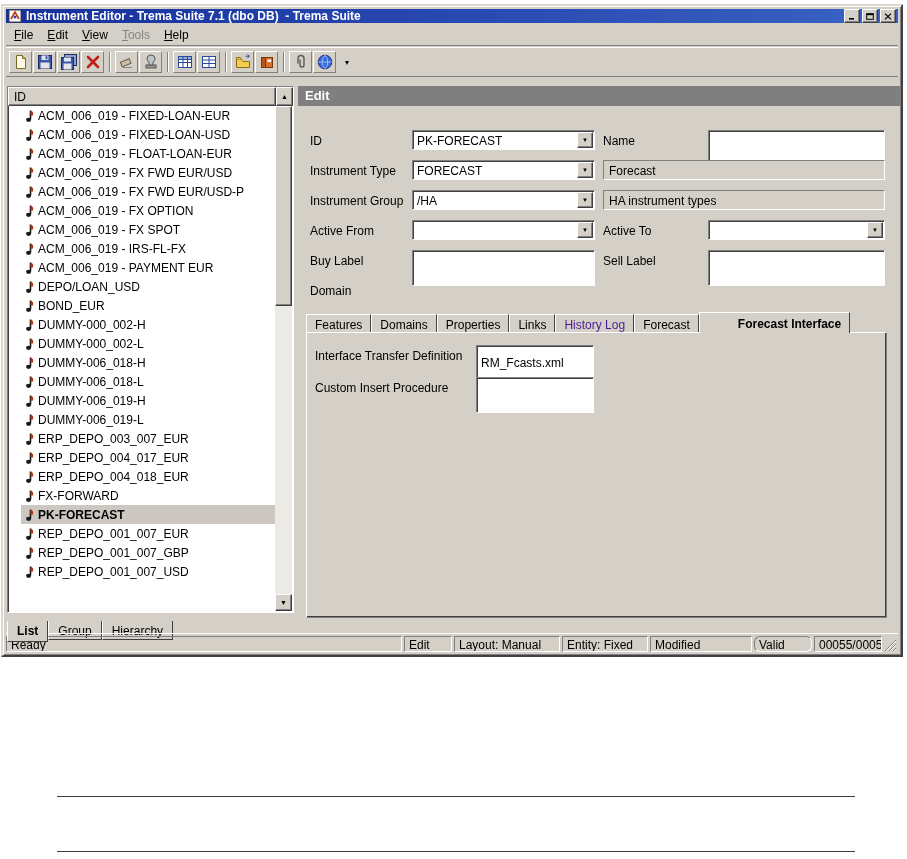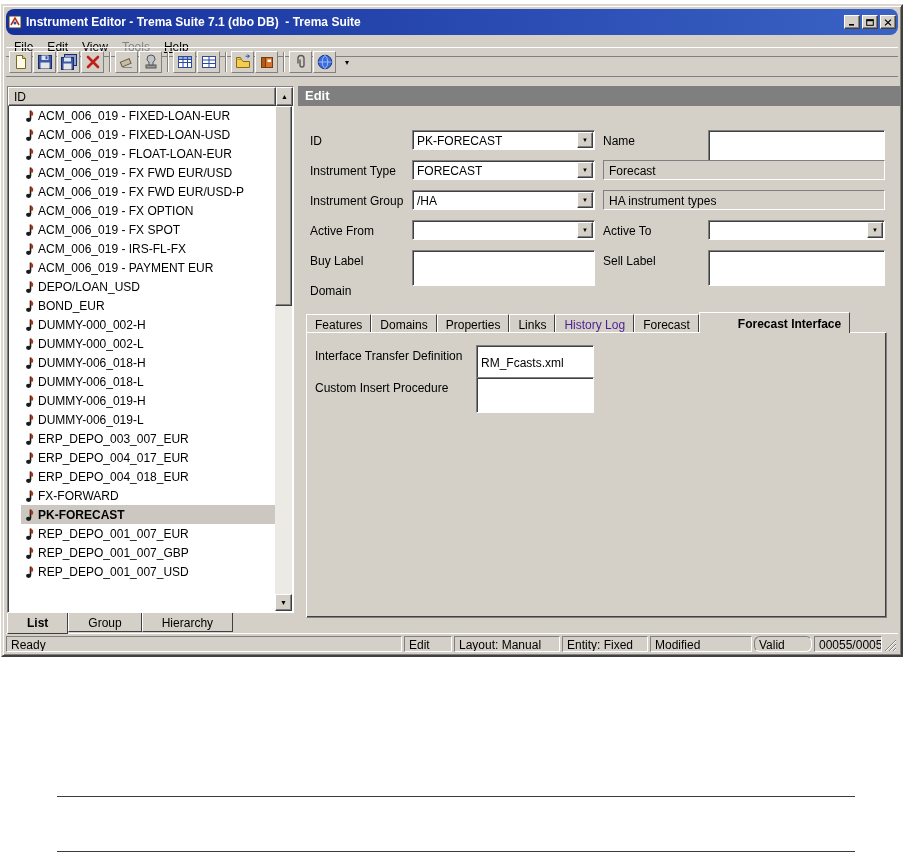--- a/index.html
+++ b/index.html
@@ -3,31 +3,31 @@
 <meta charset="utf-8">
 <style>
   * { margin:0; padding:0; box-sizing:border-box; }
   html,body { width:907px; height:859px; background:#ffffff; font-family:"Liberation Sans",sans-serif; font-size:12px; color:#000; overflow:hidden; position:relative; }
 
   
   .window { position:absolute; left:1px; top:4px; width:902px; height:653px; background:#d4d0c8;
             border:2px solid; border-color:#dcd8d0 #404040 #404040 #dcd8d0;
             box-shadow: inset 1px 1px 0 #ffffff, inset -1px -1px 0 #808080; }
 
-  .titlebar { position:absolute; left:3px; top:3px; right:3px; height:26px;
-              background:linear-gradient(90deg,#16309c,#3a62c4); display:flex; align-items:center; padding:0 2px;border-radius:8px; }
+  .titlebar { position:absolute; left:3px; top:3px; right:3px; height:14px;
+              background:linear-gradient(90deg,#16309c,#3a62c4); display:flex; align-items:center; padding:0 2px; }
   .app-icon svg { width:14px; height:14px; display:block; }
   .title-text { color:#fff; font-weight:bold; font-size:12px; margin-left:4px; flex:1; white-space:pre; overflow:hidden; }
   .tbtn { width:16px; height:14px; background:#d4d0c8; margin-left:2px;
           border:1px solid; border-color:#fff #404040 #404040 #fff; box-shadow: inset -1px -1px 0 #808080;
           display:flex; align-items:center; justify-content:center; }
   .tbtn svg { width:8px; height:7px; display:block; }
 
-  .menubar { position:absolute; left:3px; top:21px; right:3px; height:19px; display:flex; align-items:center;
-             padding-left:1px; border-bottom:1px solid #808080;margin-top:11px; }
+  .menubar { position:absolute; left:3px; top:21px; right:3px; height:19px; display:flex; align-items:flex-end;
+             padding-left:1px; border-bottom:1px solid #808080; }
   .menu-item { padding:2px 7px 3px; }
   .menu-item::first-letter { text-decoration:underline; }
   .menu-item.disabled { color:#848484; }
 
   .toolbarrow { position:absolute; left:3px; top:41px; right:3px; height:30px; border-top:1px solid #fff;
                 border-bottom:1px solid #808080; display:flex; align-items:center; padding-left:3px; }
   .tb-btn { width:23px; height:22px; background:#d4d0c8; margin-right:1px;
             border:1px solid; border-color:#fff #808080 #808080 #fff;
             display:flex; align-items:center; justify-content:center; }
   .tb-btn svg { width:16px; height:16px; display:block; }
@@ -48,22 +48,22 @@
   .list-item { height:19px; display:flex; align-items:center; padding-left:2px; white-space:nowrap; overflow:hidden; }
   .list-item.selected { background:#ccc8c1; font-weight:bold; }
   .li-ic { width:13px; margin-right:2px; flex:none; }
   .li-ic svg { width:12px; height:14px; display:block; }
   .scrollbar { width:17px; background:#eceae5; position:relative; flex:none; }
   .sb-thumb { position:absolute; top:0; left:0; width:17px; height:200px; background:#d4d0c8;
               border:1px solid; border-color:#fff #404040 #404040 #fff; box-shadow: inset -1px -1px 0 #808080; }
   .scroll-down { position:absolute; bottom:0; left:0; width:17px; height:17px; }
 
   .left-tab-bar { position:absolute; left:4px; top:607px; display:flex; align-items:flex-start; }
-  .btab { padding:3px 19px; background:#d4d0c8; height:19px;
-          border:1px solid; border-color:#fff #404040 #404040 #fff; border-top:none; }
+  .btab { padding:3px 9px; background:#d4d0c8; height:19px;
+          border:1px solid; border-color:#fff #404040 #404040 #fff; border-top:none;margin-top:8px; }
   .btab.active { font-weight:bold; height:21px; z-index:2; }
 
   
   .right-panel { position:absolute; left:295px; top:80px; width:603px; height:550px; }
   .edit-header { height:20px; background:#7f7f7f; color:#fff; font-weight:bold; font-size:13px; padding:2px 0 0 7px; }
 
   .flabel { position:absolute; white-space:nowrap; }
   .combo { position:absolute; height:20px; background:#fff; display:flex;
            border:1px solid; border-color:#808080 #fff #fff #808080; box-shadow: inset 1px 1px 0 #404040; }
   .combo-text { flex:1; padding:3px 2px 0 4px; overflow:hidden; white-space:nowrap; }

